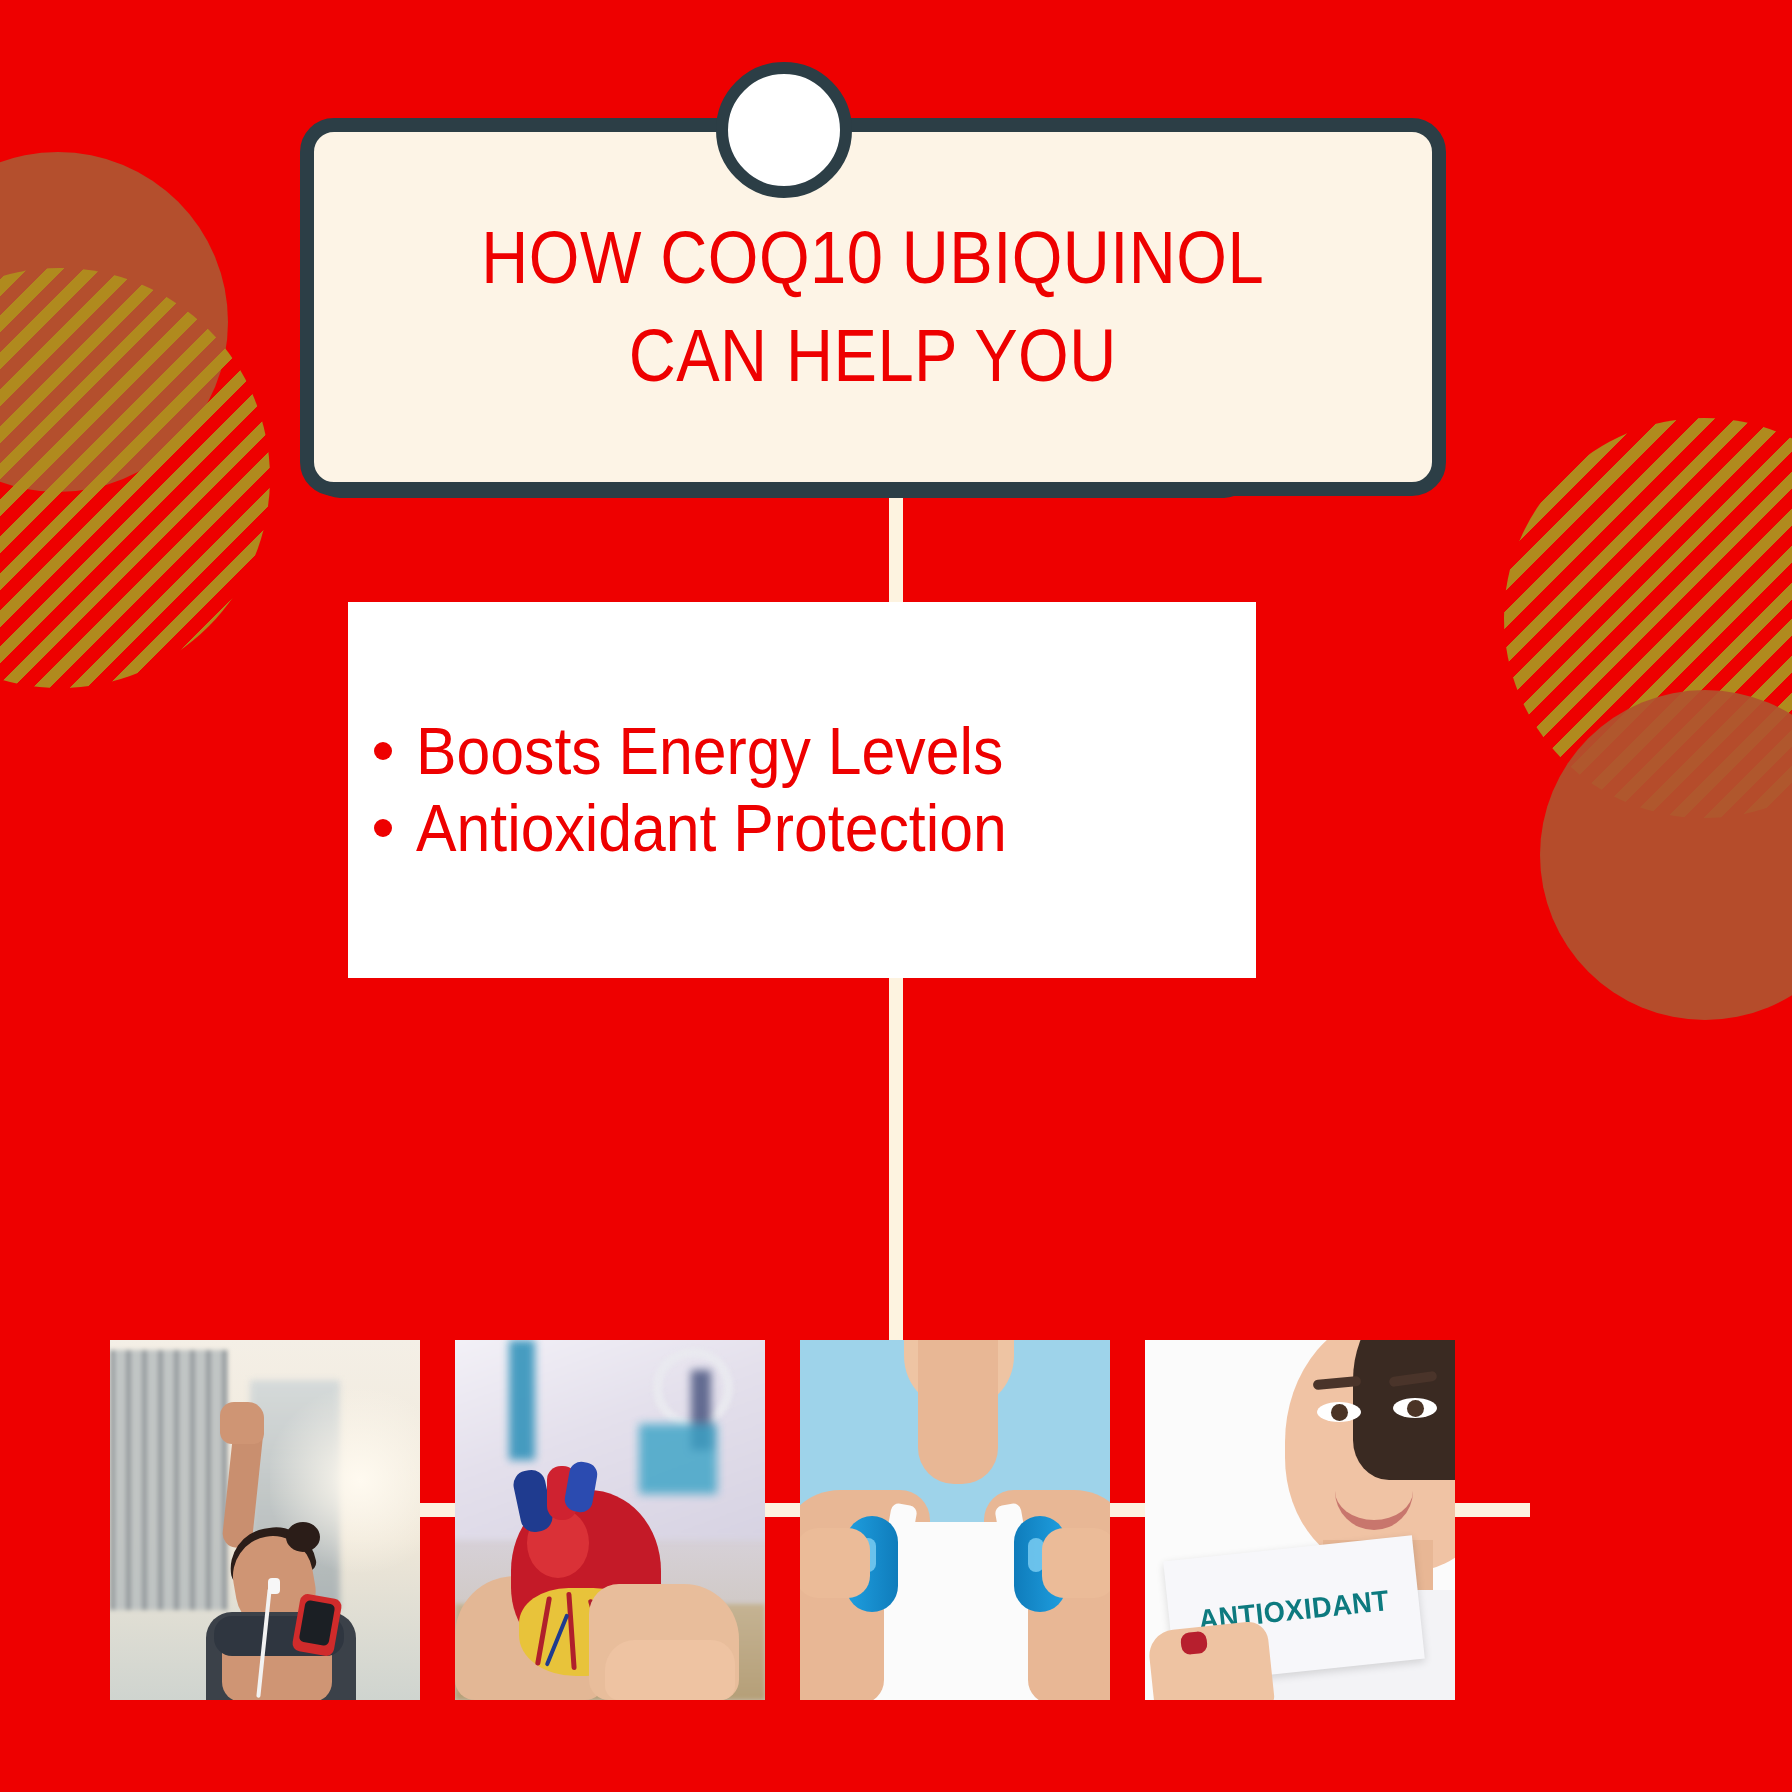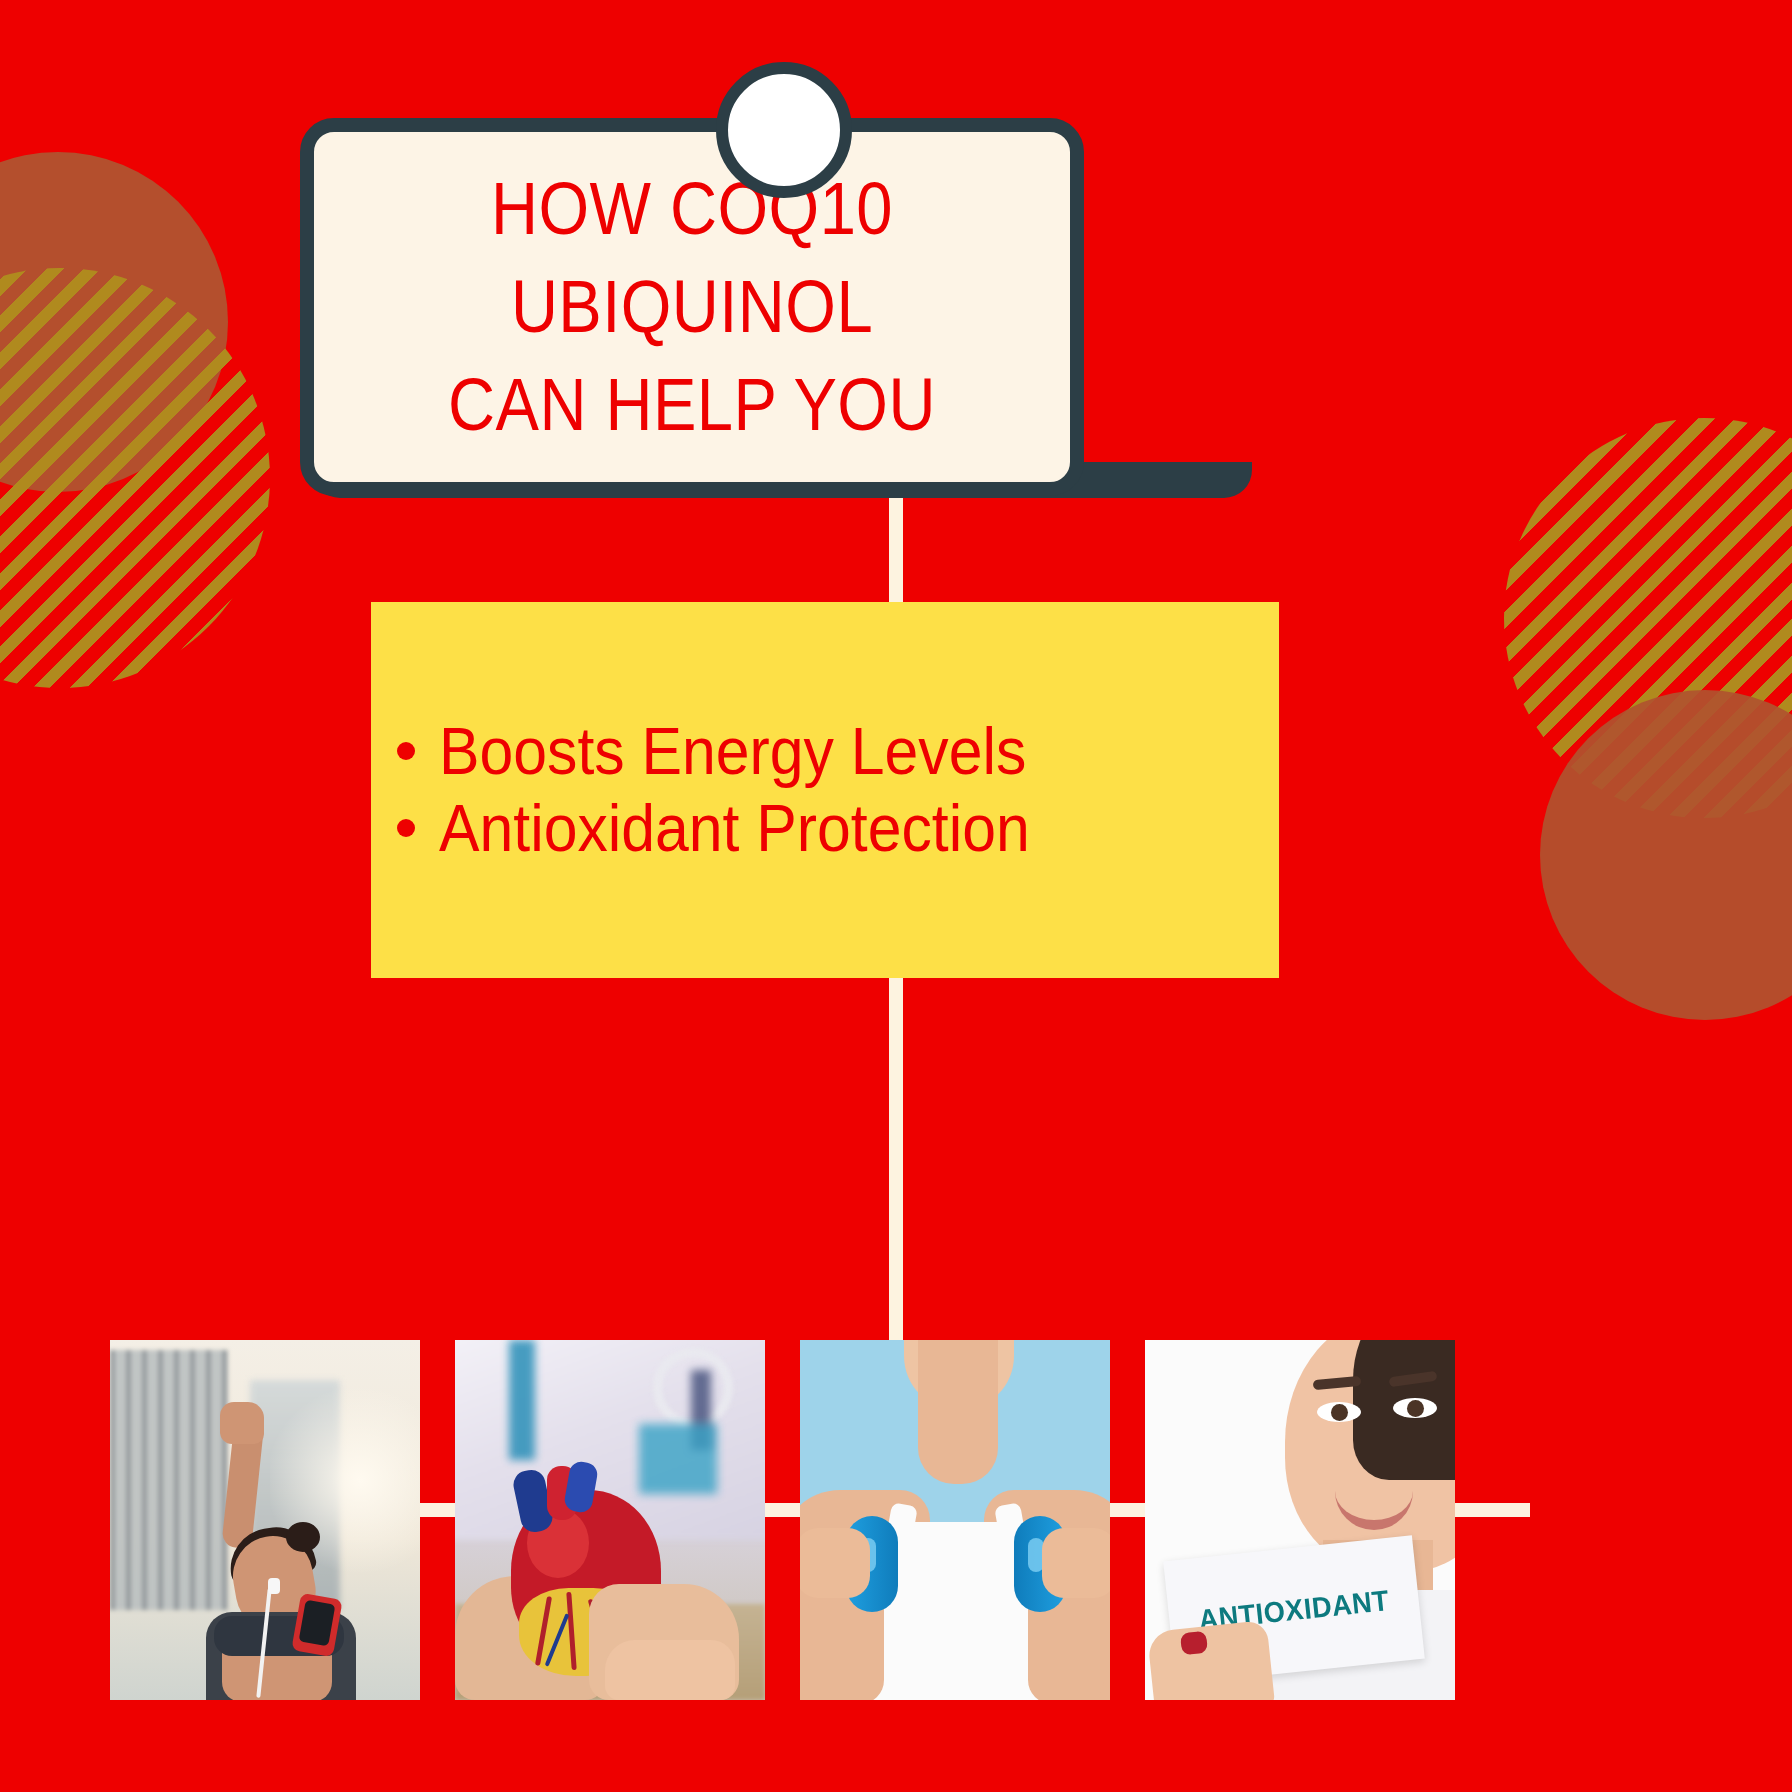--- a/index.html
+++ b/index.html
@@ -67,21 +67,21 @@
     position: absolute;
     left: 260px; top: 1503px;
     width: 1270px; height: 14px;
     background: #fdf3e0;
   }
 
   
   .header-card {
     position: absolute;
     left: 300px; top: 118px;
-    width: 784px; height: 378px;
+    width: 1146px; height: 378px;
     background: #fdf4e6;
     border: 14px solid #2c3e46;
     border-radius: 34px;
     box-sizing: border-box;
     display: flex;
     align-items: center;
     justify-content: center;
   }
   .header-shadow {
     position: absolute;
@@ -114,25 +114,24 @@
     transform: scaleX(0.88);
     white-space: pre-line;
     padding: 0 40px;
   }
 
   
   .benefits-box {
     position: absolute;
     left: 348px; top: 602px;
     width: 908px; height: 376px;
-    background: #fde047;
+    background: #ffffff;
     display: flex;
     align-items: center;
     z-index: 2;
-    margin-left: 23px;
   }
   .benefits-list {
     margin: 0;
     padding: 0 0 0 26px;
     list-style: none;
     width: 100%;
   }
   .benefits-list li {
     display: flex;
     align-items: baseline;

